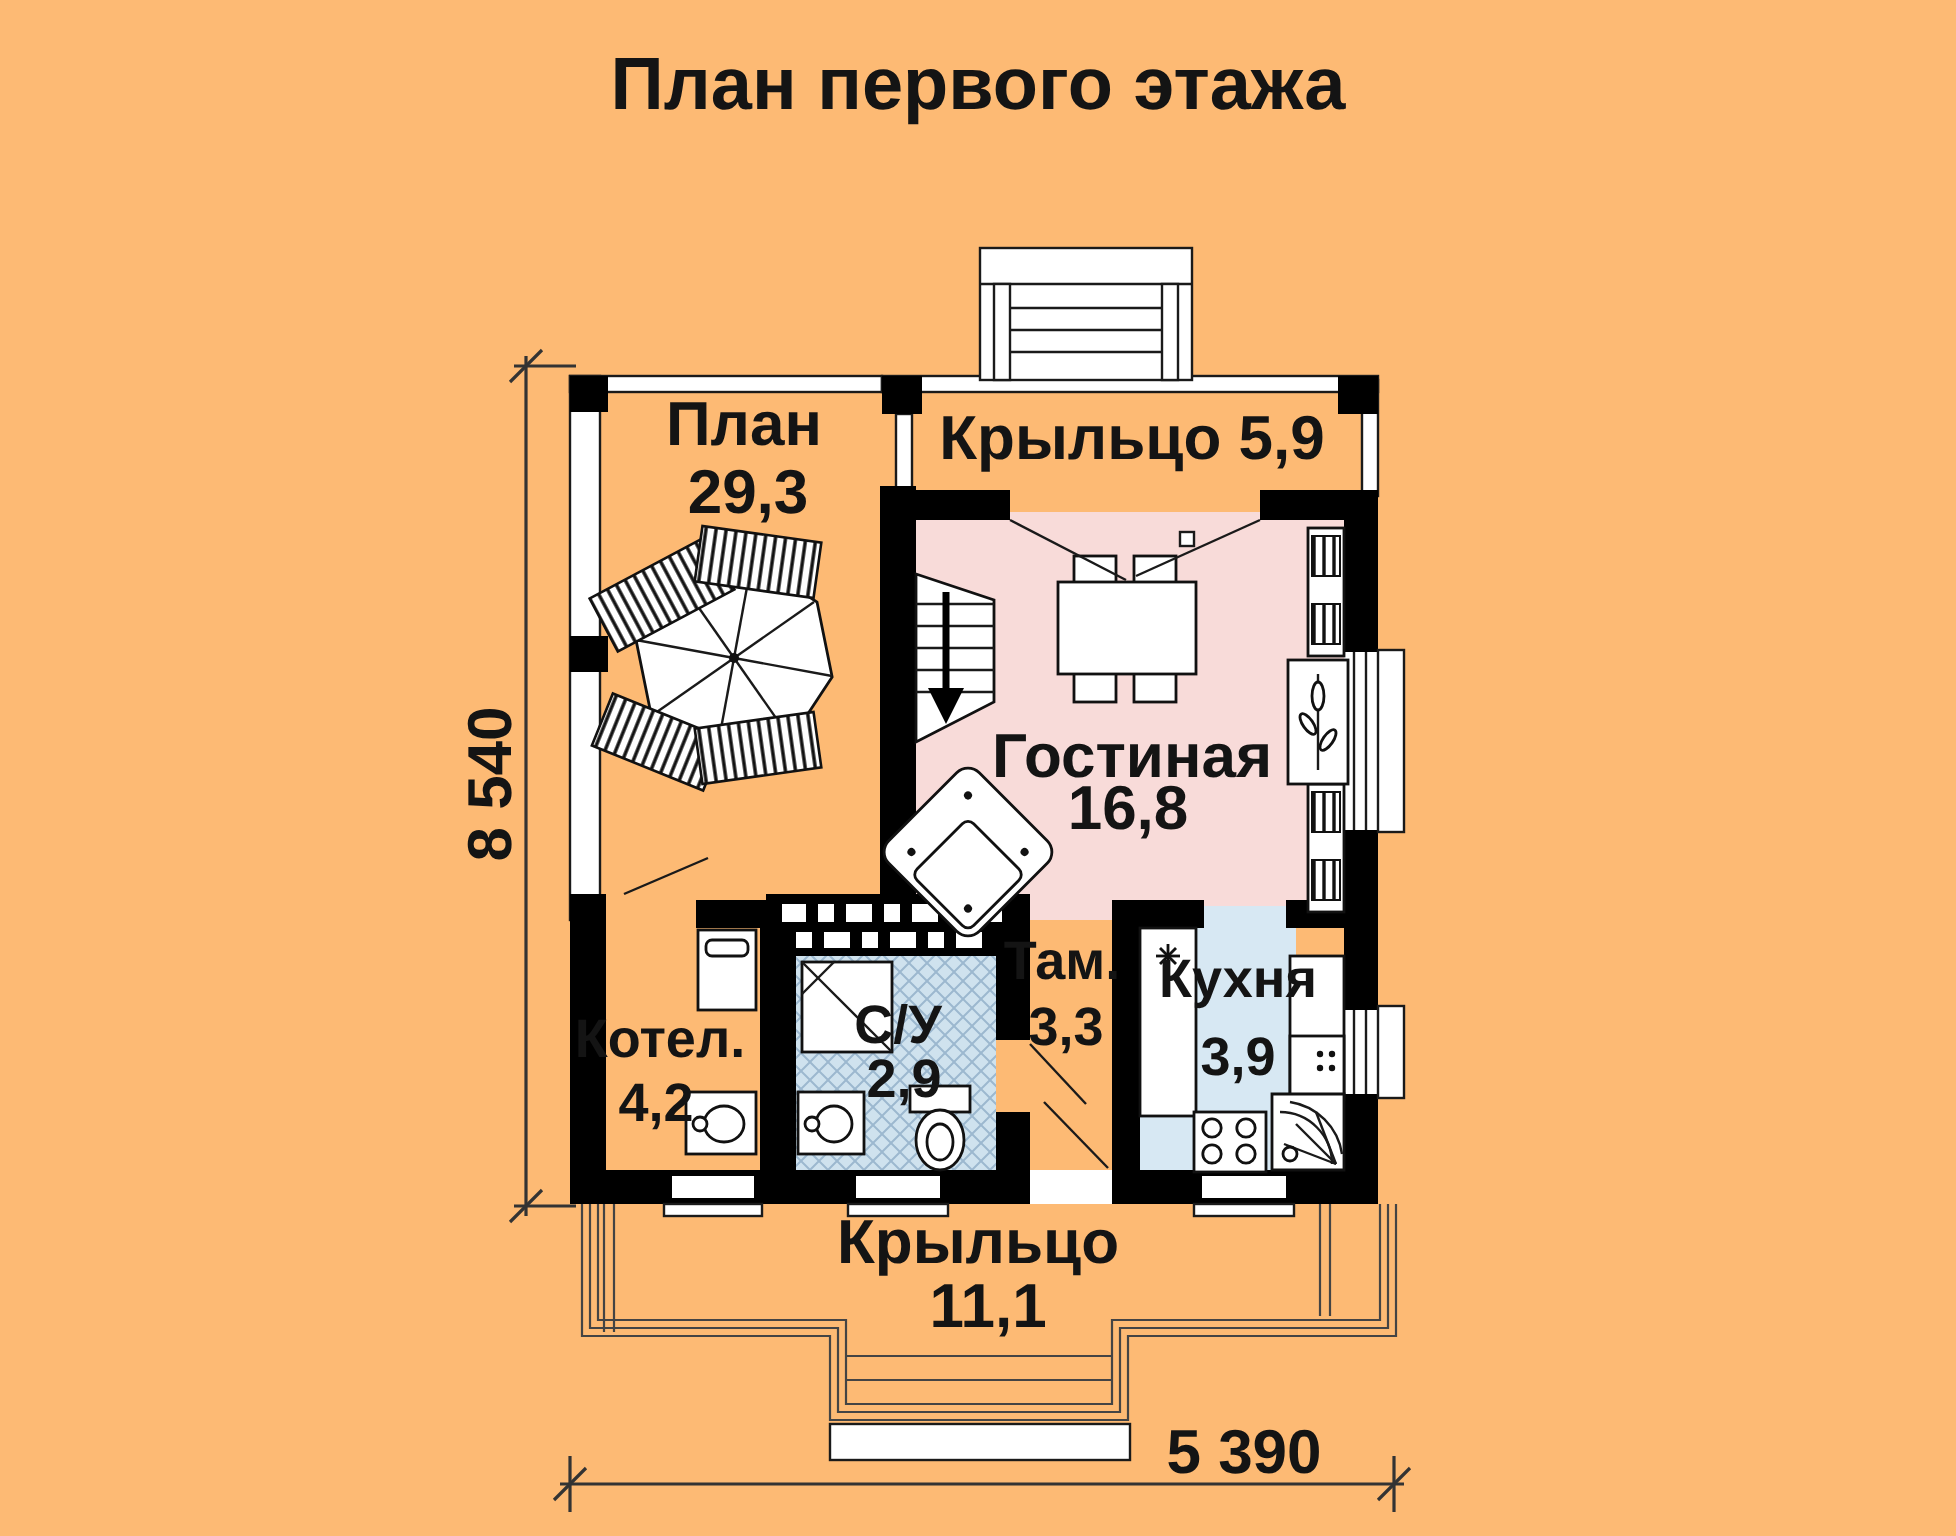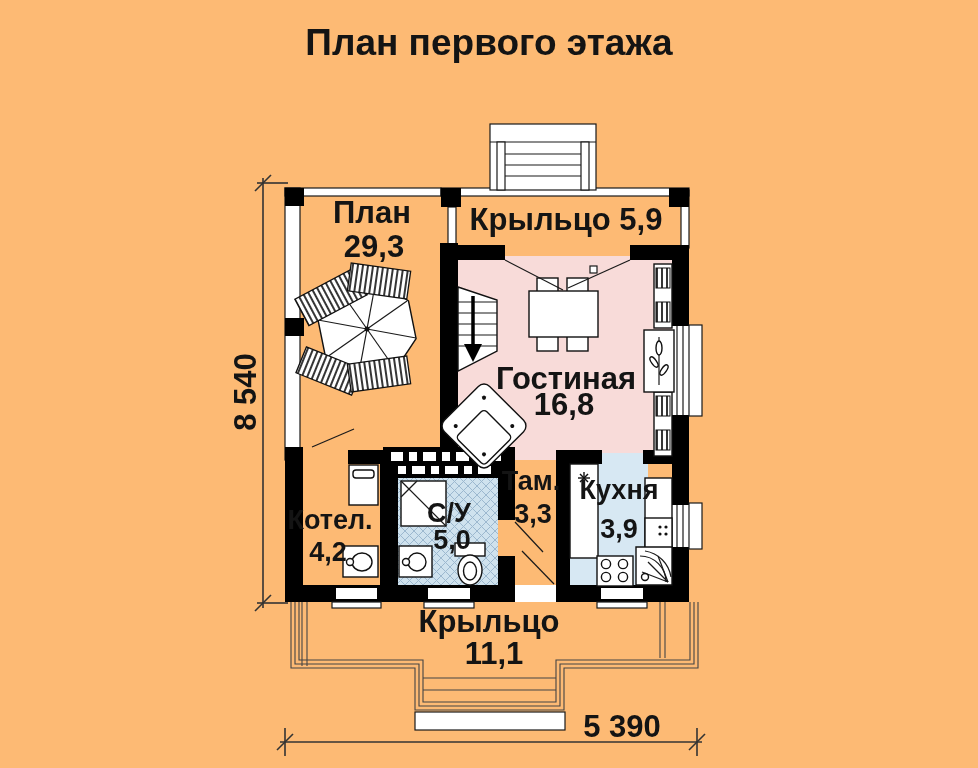--- a/index.html
+++ b/index.html
@@ -321,21 +321,21 @@
 
 <div class="lbl t31" style="left:566px;top:219px"><span>Крыльцо</span> <span>5,9</span></div>
 
 <div class="lbl t31" style="left:566px;top:378px">Гостиная</div>
 <div class="lbl t31" style="left:564px;top:404px">16,8</div>
 
 <div class="lbl t27" style="left:330px;top:520px">Котел.</div>
 <div class="lbl t27" style="left:328px;top:552px">4,2</div>
 
 <div class="lbl t27" style="left:449px;top:513px">С/У</div>
-<div class="lbl t27" style="left:452px;top:540px">5,0</div>
+<div class="lbl t27" style="left:452px;top:540px">2,9</div>
 
 <div class="lbl t27" style="left:531px;top:481px">Там.</div>
 <div class="lbl t27" style="left:533px;top:514px">3,3</div>
 
 <div class="lbl t27" style="left:619px;top:490px">Кухня</div>
 <div class="lbl t27" style="left:619px;top:529px">3,9</div>
 
 <div class="lbl t31" style="left:489px;top:621px">Крыльцо</div>
 <div class="lbl t31" style="left:494px;top:653px">11,1</div>
 

